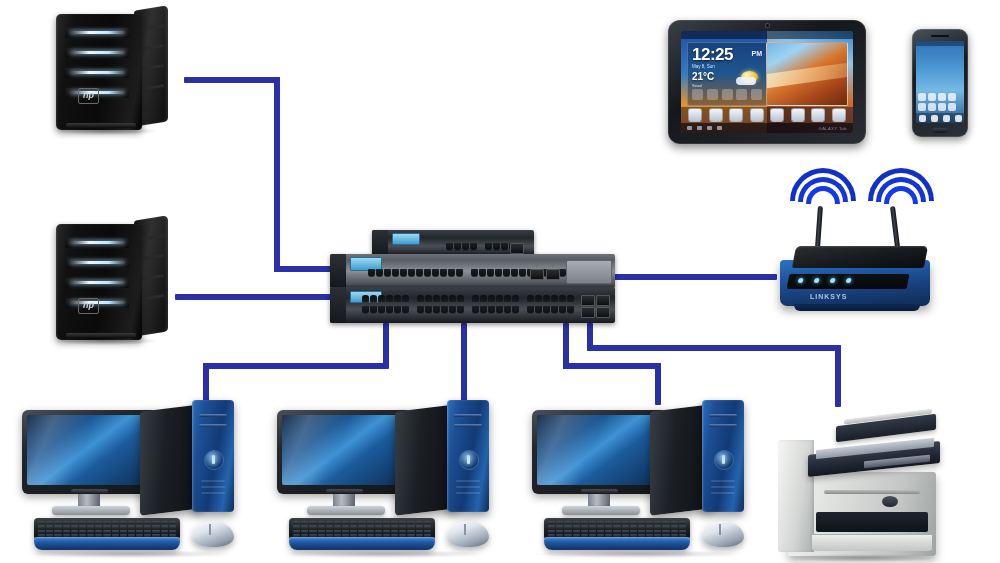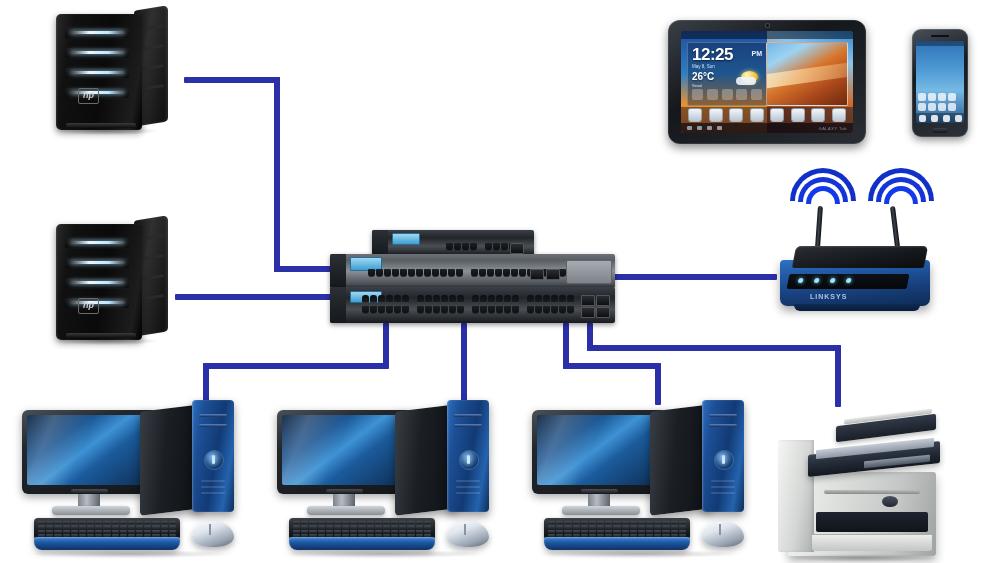--- a/index.html
+++ b/index.html
@@ -435,21 +435,21 @@
     <div class="tab-cam"></div>
     <div class="tab-screen">
       <div class="tab-bgL"></div>
       <div class="tab-bgR"></div>
       <div class="tab-statusbar"></div>
 
       <div class="tab-widget">
         <div class="tab-time">12:25</div>
         <div class="tab-ampm">PM</div>
         <div class="tab-date">May 8, Sun</div>
-        <div class="tab-temp">26°C</div>
+        <div class="tab-temp">21°C</div>
         <div class="tab-city">Seoul</div>
         <div class="sun"></div>
         <div class="tab-forecast">
           <div class="fcast"></div>
           <div class="fcast"></div>
           <div class="fcast"></div>
           <div class="fcast"></div>
           <div class="fcast"></div>
         </div>
       </div>

